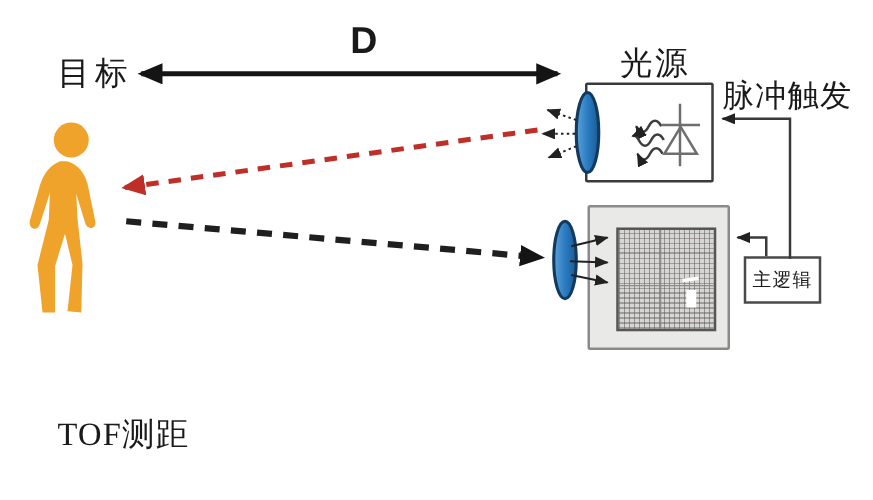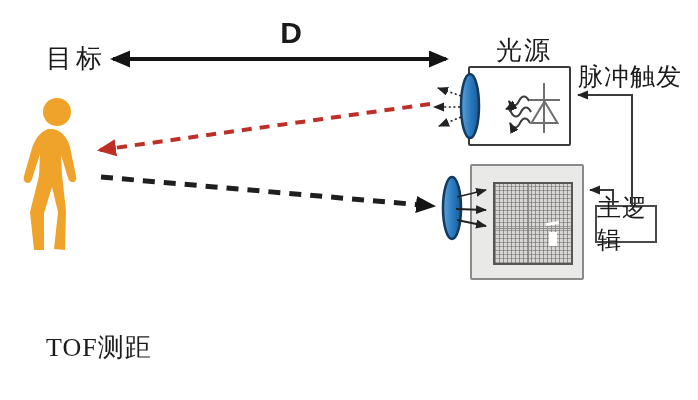--- a/index.html
+++ b/index.html
@@ -24,21 +24,21 @@
     background-image:
       repeating-linear-gradient(90deg, rgba(90,90,90,.55) 0 1px, transparent 1px 4px),
       repeating-linear-gradient(0deg, rgba(90,90,90,.45) 0 1px, transparent 1px 4px);
   }
   .grid-heavy-v{position:absolute;left:44%;top:0;width:1px;height:100%;background:#8c8c8c;}
   .grid-heavy-h{position:absolute;left:0;top:56%;width:100%;height:1px;background:#8c8c8c;}
   .pixel-dash{position:absolute;left:51px;top:38px;width:13px;height:3px;background:#ffffff;transform:rotate(-8deg);}
   .pixel-rect{position:absolute;left:54px;top:48px;width:8px;height:14px;background:#ffffff;}
   .main-logic-box{left:595px;top:205px;width:62px;height:38px;border:2px solid #4a4a4a;
     display:flex;align-items:center;justify-content:center;z-index:3;}
-  .main-logic-box span{font-size:24px;letter-spacing:1px;}
+  .main-logic-box span{font-size:15px;letter-spacing:1px;}
 
   .overlay{position:absolute;left:0;top:0;width:698px;height:400px;z-index:5;pointer-events:none;}
 </style>
 </head>
 <body>
 
 <div class="stage">
 
   <div class="label target-label">目标</div>
   <div class="label distance-label">D</div>

